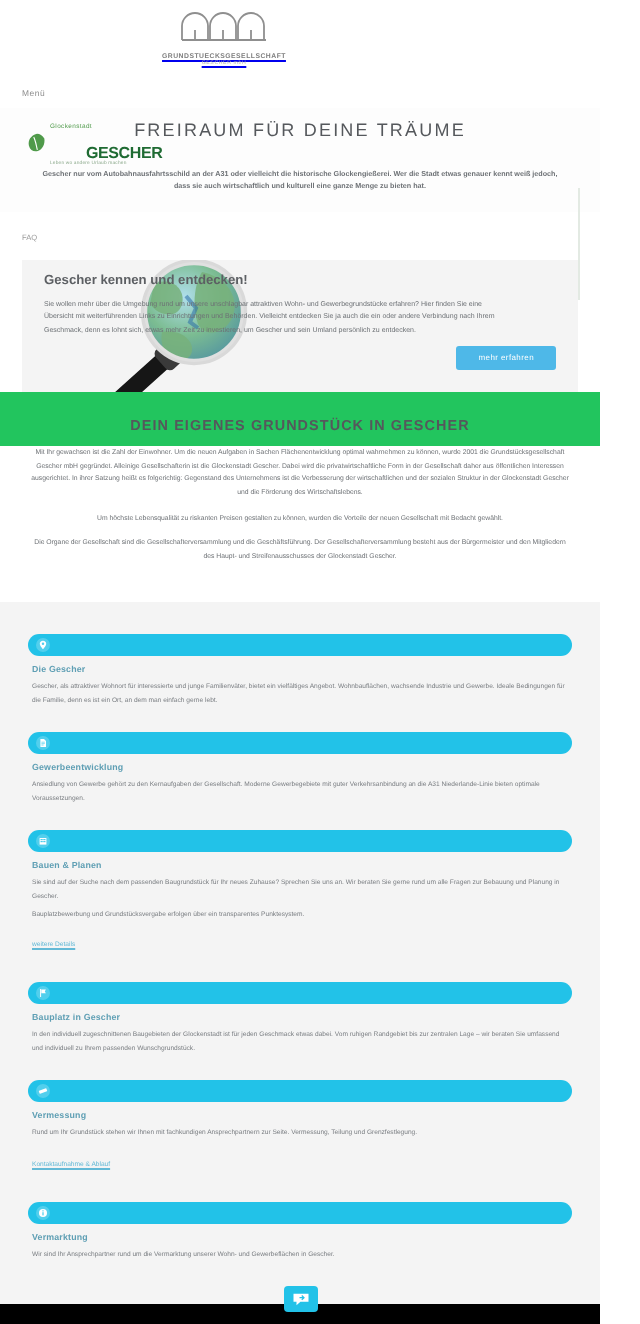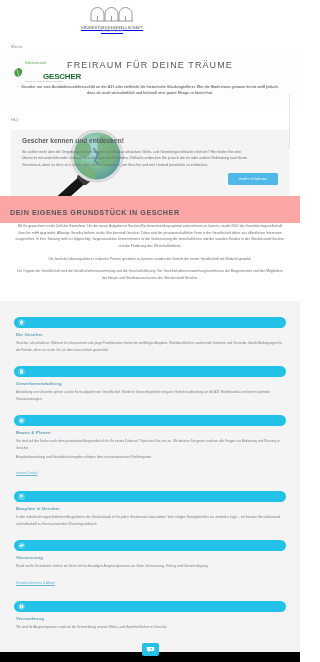--- a/index.html
+++ b/index.html
@@ -174,23 +174,23 @@
     border-radius: 1.5px;
     font-size: 4px;
     padding: 3.5px 11px;
     letter-spacing: .2px;
     cursor: pointer;
     font-family: inherit;
   }
 
   
   .sec-head {
-    text-align: left;
+    text-align: center;
     padding: 12px 10px 6px 10px;
-    background: #fca5a5;
+    background: #22c55e;
   }
   .sec-head h2 {
     font-size: 7.2px;
     font-weight: 700;
     letter-spacing: .55px;
     color: #55585c;
     text-transform: uppercase;
   }
   .sec-body {
     background: #fff;

